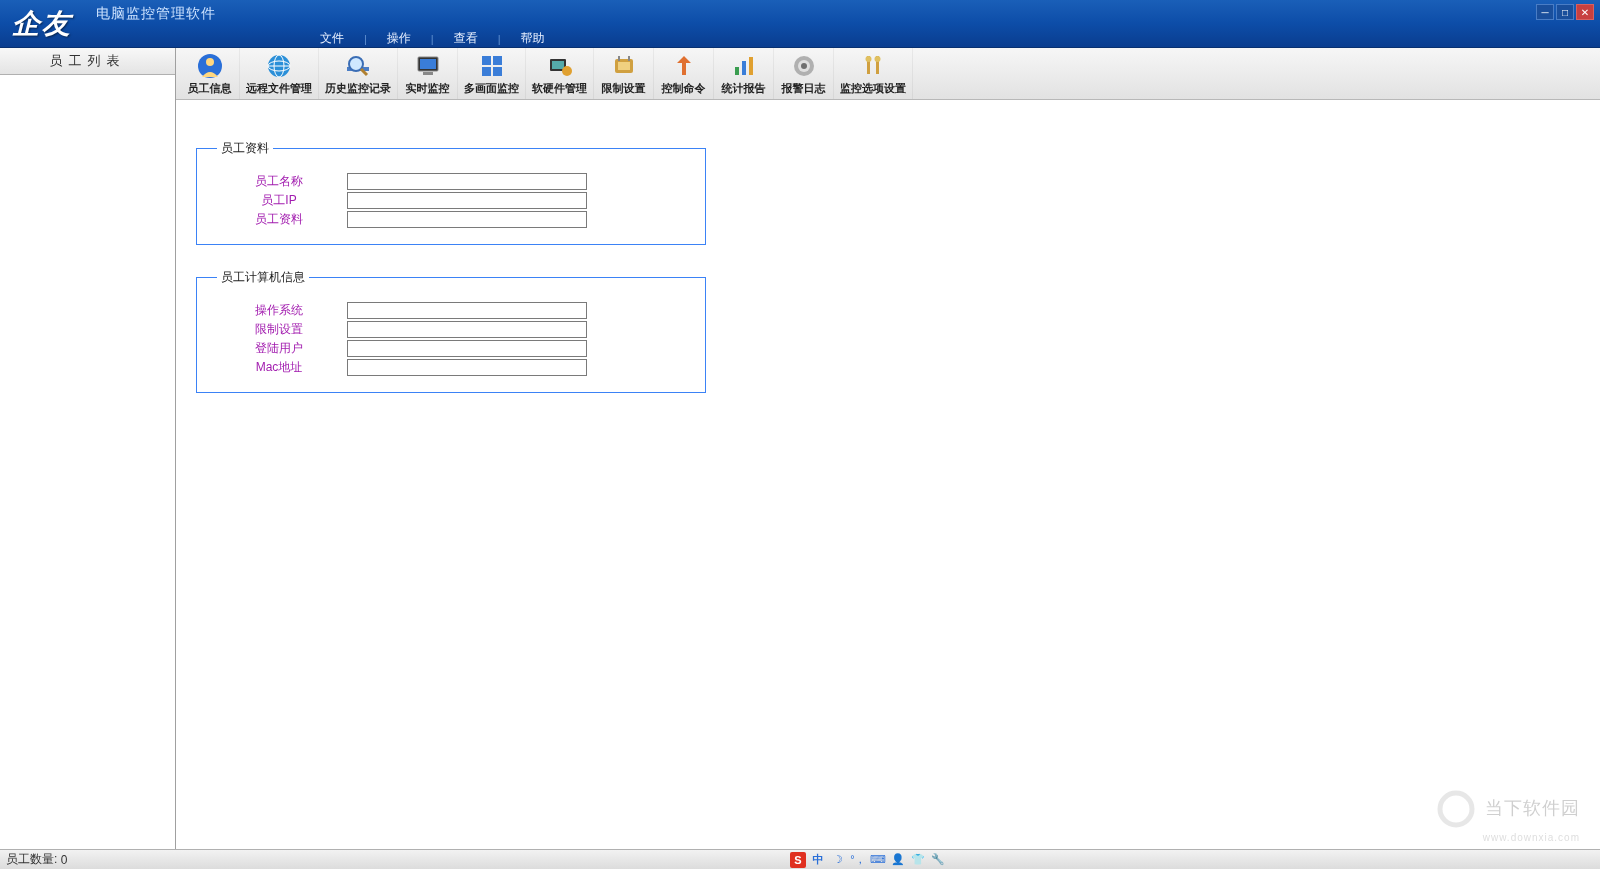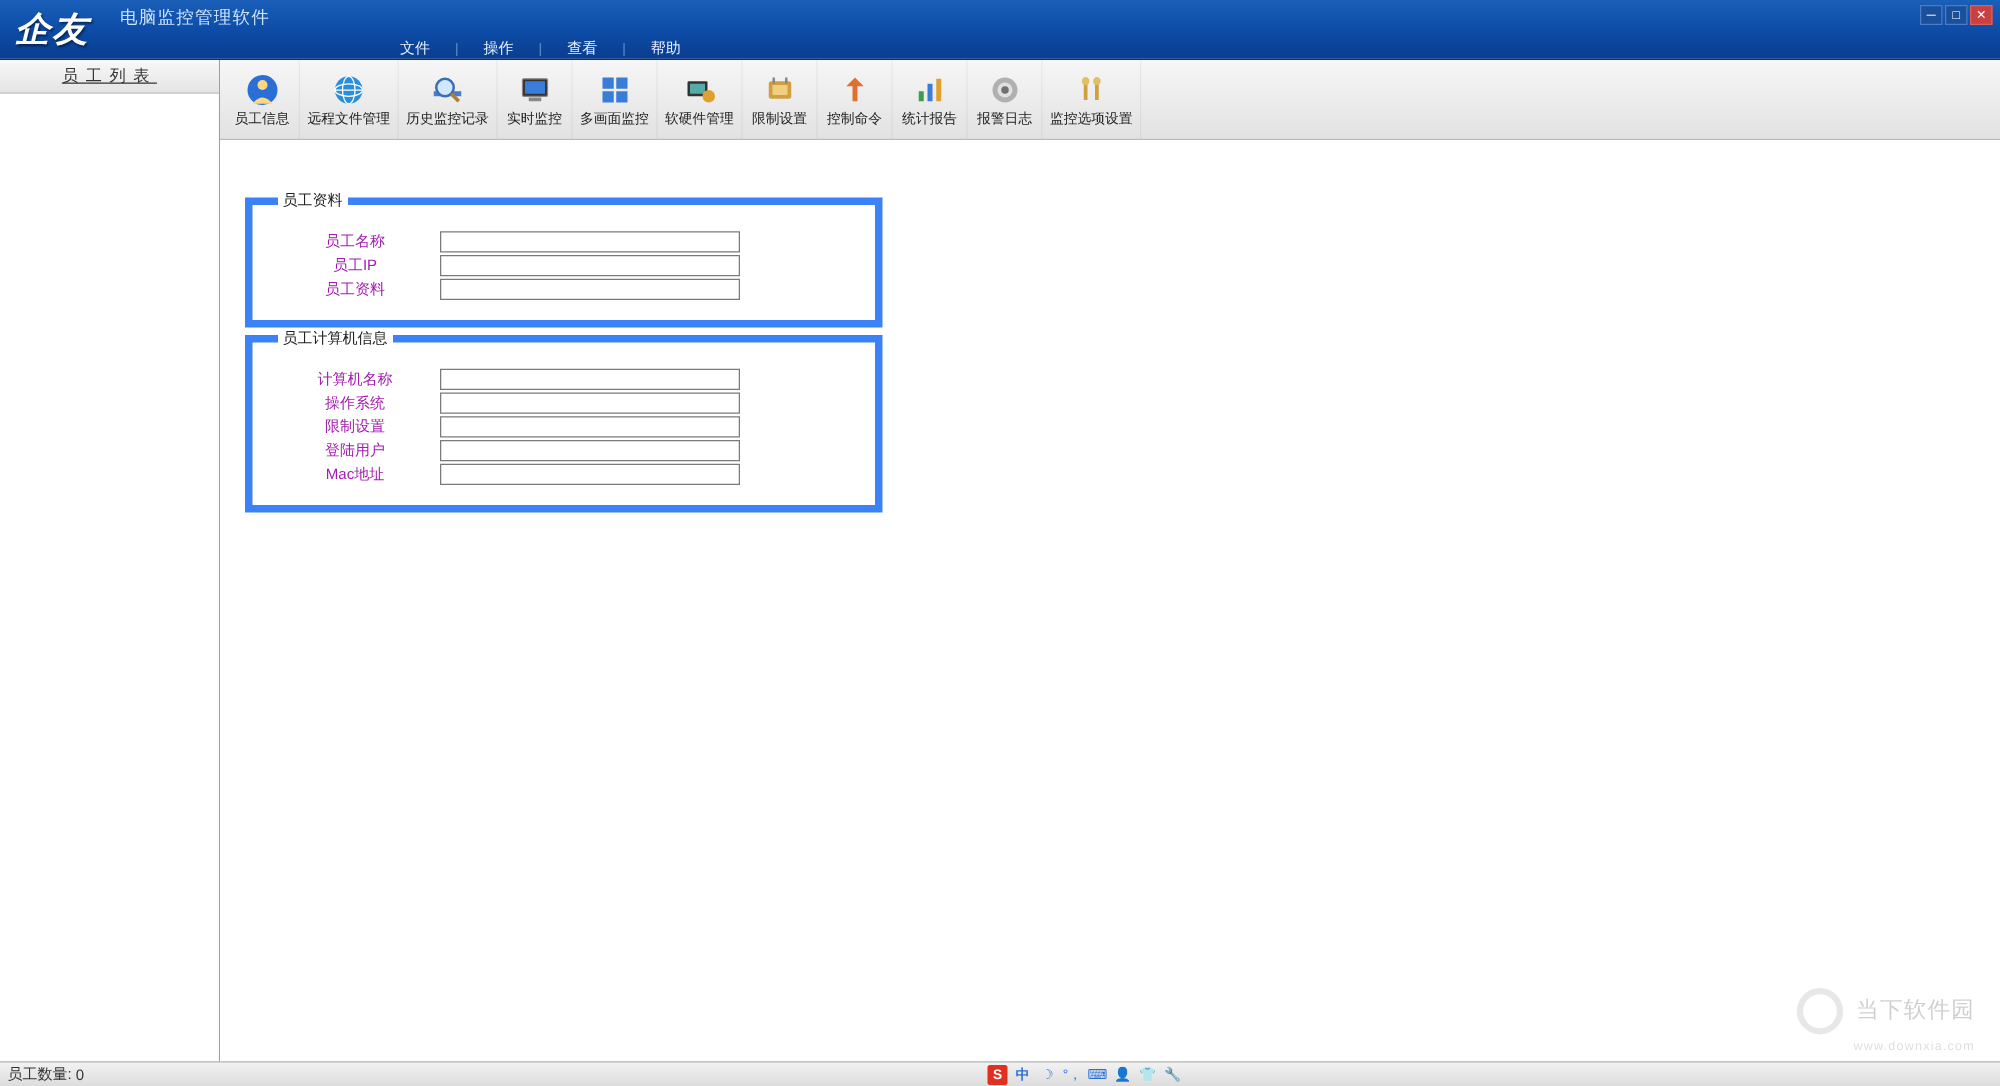--- a/index.html
+++ b/index.html
@@ -17,35 +17,35 @@
 
 .menubar { display: flex; align-items: center; position: absolute; left: 300px; top: 28px; }
 .menu-item { color: #e8f0ff; font-size: 12px; padding: 2px 20px; cursor: pointer; }
 .menu-sep { color: #6090d0; font-size: 11px; }
 
 
 .body-row { display: flex; height: calc(100% - 48px - 20px); }
 
 
 .sidebar { width: 176px; background: #fff; border-right: 1px solid #a0a0a0; }
-.sidebar-header { background: linear-gradient(to bottom, #f8f8f8, #e4e4e4); border-bottom: 1px solid #b0b0b0; padding: 4px 0; text-align: center; font-size: 13px; letter-spacing: 6px; color: #333; text-decoration: underline; }
+.sidebar-header { background: linear-gradient(to bottom, #f8f8f8, #e4e4e4); border-bottom: 1px solid #b0b0b0; padding: 4px 0; text-align: center; font-size: 13px; letter-spacing: 6px; color: #333; }
 .sidebar-body { height: calc(100% - 24px); background: #fff; }
 
 
 .main { flex: 1; display: flex; flex-direction: column; }
 
 
-.toolbar { height: 64px; background: linear-gradient(to bottom, #f6f6f6, #e2e2e2); border-bottom: 1px solid #b8b8b8; display: flex; align-items: stretch; padding: 0 4px; }
+.toolbar { height: 52px; background: linear-gradient(to bottom, #f6f6f6, #e2e2e2); border-bottom: 1px solid #b8b8b8; display: flex; align-items: stretch; padding: 0 4px; font-weight: bold; }
 .tool-btn { display: flex; flex-direction: column; align-items: center; justify-content: center; padding: 2px 6px; min-width: 60px; cursor: pointer; border-right: 1px solid rgba(0,0,0,0.05); }
 .tool-icon { width: 28px; height: 28px; display: flex; align-items: center; justify-content: center; }
 .tool-label { font-size: 11px; color: #222; margin-top: 1px; white-space: nowrap; }
 
 
 .content { flex: 1; background: #fff; padding: 40px 20px; overflow: auto; }
-fieldset { border: 6px solid #3b82f6; margin-bottom: 0; padding: 14px 20px 14px 20px; width: 510px; }
+fieldset { border: 1px solid #3b82f6; margin-bottom: 24px; padding: 14px 20px 14px 20px; width: 510px; }
 legend { font-size: 12px; color: #222; padding: 0 4px; }
 .form-row { display: flex; align-items: center; margin: 2px 0; }
 .form-label { width: 130px; text-align: center; padding-right: 6px; font-size: 12px; color: #a21caf; }
 .form-input { width: 240px; height: 17px; border: 1px solid #7a7a7a; background: #fff; font-size: 12px; padding: 0 2px; }
 
 
 .statusbar { height: 20px; background: linear-gradient(to bottom, #f2f2f2, #dcdcdc); border-top: 1px solid #b0b0b0; display: flex; align-items: center; padding: 0 6px; font-size: 12px; color: #333; position: relative; }
 .ime-tray { position: absolute; left: 790px; display: flex; align-items: center; gap: 4px; }
 .ime-icon { width: 16px; height: 16px; display: inline-flex; align-items: center; justify-content: center; font-size: 11px; }
 
@@ -228,24 +228,20 @@
           <input class="form-input" value="" style="">
         </div>
         <div class="form-row">
           <span class="form-label">员工资料</span>
           <input class="form-input" value="" style="">
         </div>
       </fieldset>
 
       <fieldset>
         <legend>员工计算机信息</legend>
-        <div class="form-row">
-          <span class="form-label">计算机名称</span>
-          <input class="form-input" value="" style="">
-        </div>
         <div class="form-row">
           <span class="form-label">操作系统</span>
           <input class="form-input" value="" style="">
         </div>
         <div class="form-row">
           <span class="form-label">限制设置</span>
           <input class="form-input" value="" style="">
         </div>
         <div class="form-row">
           <span class="form-label">登陆用户</span>

